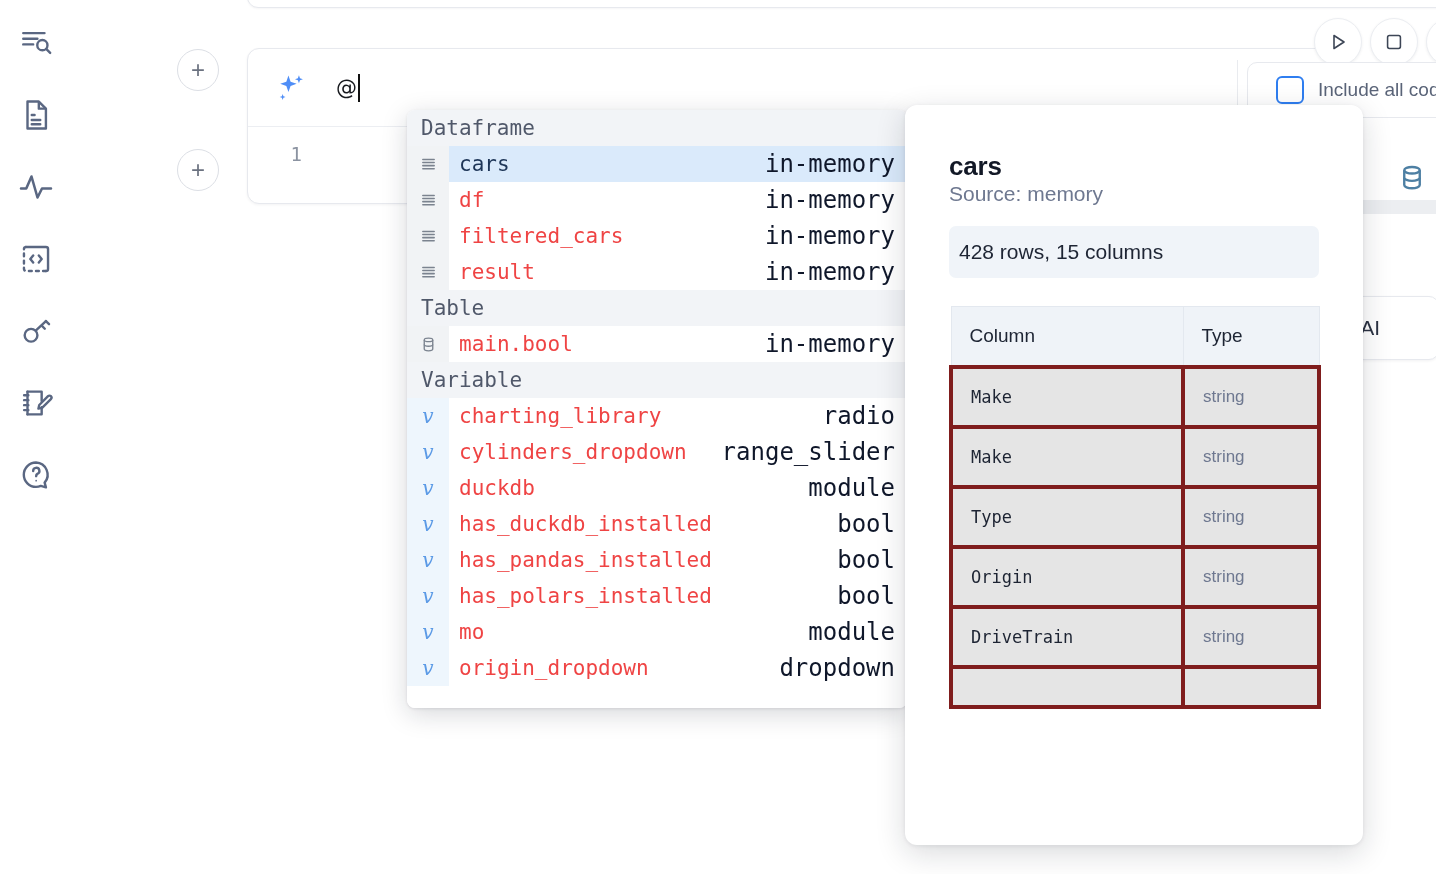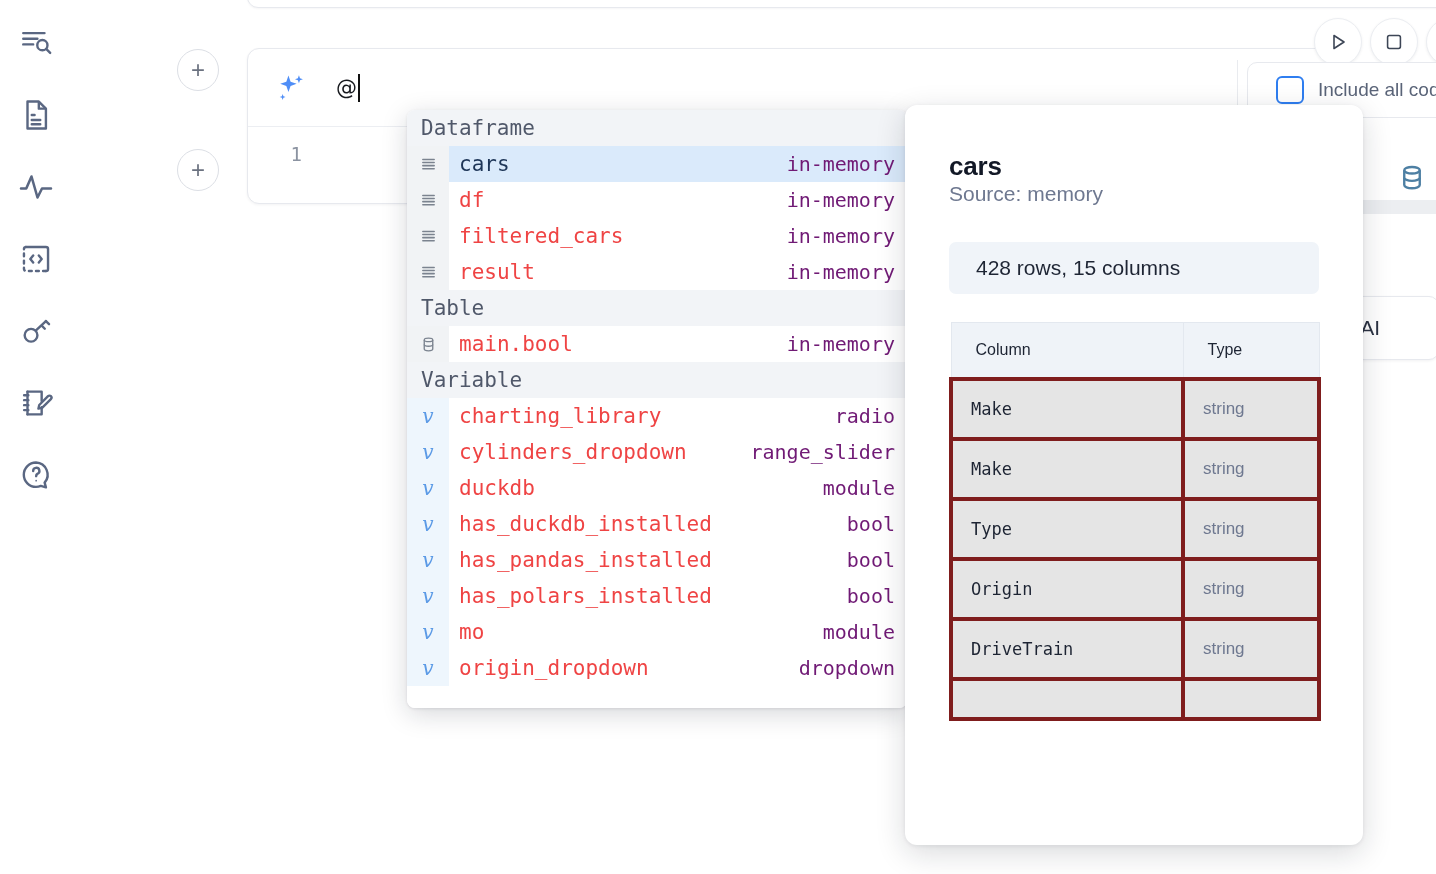--- a/index.html
+++ b/index.html
@@ -129,40 +129,40 @@
     color:#7b838f;
   }
   .ac-ico.var { background:#eef6fd; color:#5b9ae6; font-size:20px; font-style:italic;
                 font-family:"DejaVu Serif", serif; }
   .ac-name-cell {
     flex:1; display:flex; align-items:center; justify-content:space-between;
     padding: 0 6px 0 10px; height:36px;
   }
   .ac-name { font-size:21px; color:#ef4444; white-space:nowrap; }
   .ac-item.sel .ac-name { color:#1d3557; }
-  .ac-type { font-size:20px; color:#701a75; white-space:nowrap; padding-right:6px;}
+  .ac-type { font-size:24px; color:#0f172a; white-space:nowrap; padding-right:6px;}
   .ac-clip { position:absolute; left:0; right:0; bottom:0; height:10px; background:#fff; }
 
   
   .detail {
     position:absolute; left: 833px; top: 105px; width: 458px; height: 740px;
     background:#fff; border-radius: 12px;
     box-shadow: 0 8px 30px rgba(16,24,40,.16), 0 1px 4px rgba(16,24,40,.08);
     padding: 46px 44px 0 44px; overflow:hidden;
   }
   .d-title { font-size: 26px; font-weight:700; color:#121826; letter-spacing:-.2px;}
   .d-src { margin-top: 0; font-size: 21px; color:#6e7890; }
   .d-shape {
-    margin-top: 36px; background:#f0f4f9; border-radius:7px;
-    padding: 14px 27px; font-size: 21px; color:#1e2534;
+    margin-top: 20px; background:#f0f4f9; border-radius:7px;
+    padding: 14px 10px; font-size: 21px; color:#1e2534;
   }
   .d-table { margin-top: 28px; width: 368px; border-collapse:collapse; table-layout:fixed; }
   .d-table th {
     background:#eff3f8; border:1px solid #e3e8ef; text-align:left;
-    padding: 18px 24px; font-size:16px; font-weight:400; color:#1d2433;
+    padding: 18px 18px; font-size:19px; font-weight:400; color:#1d2433;
   }
   .d-table td {
     border:4px solid #7f1d1d; padding: 18px 18px; font-size:17px; background:#e5e5e5;
   }
   .d-table td.col { font-family:"DejaVu Sans Mono", monospace; color:#1d2433; }
   .d-table td.typ { color:#6e7890; }
   .d-table col.c1 { width: 232px; }
   .d-table col.c2 { width: 136px; }
 </style>
 </head>

